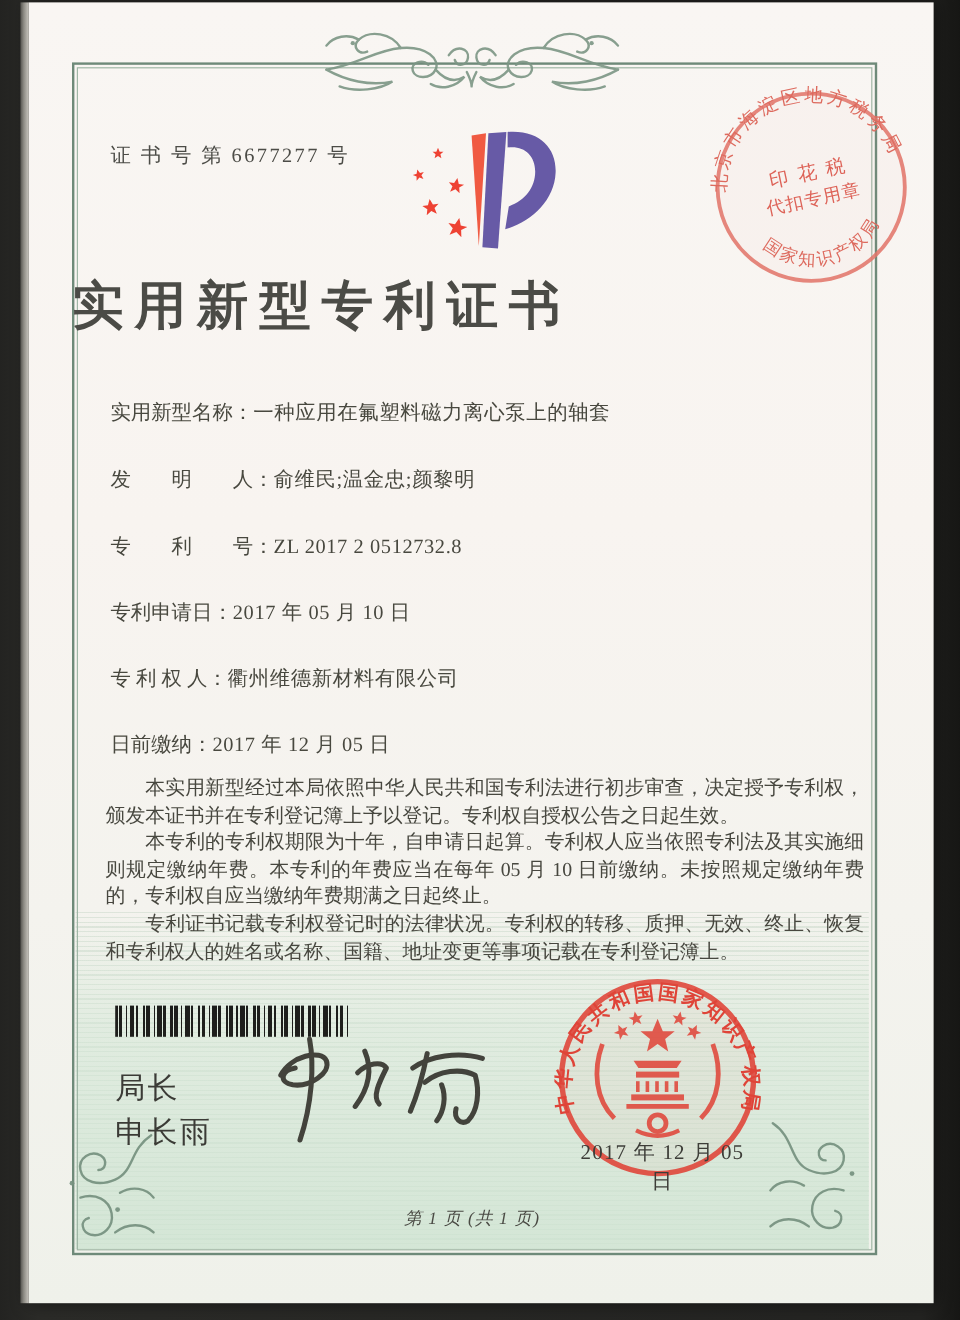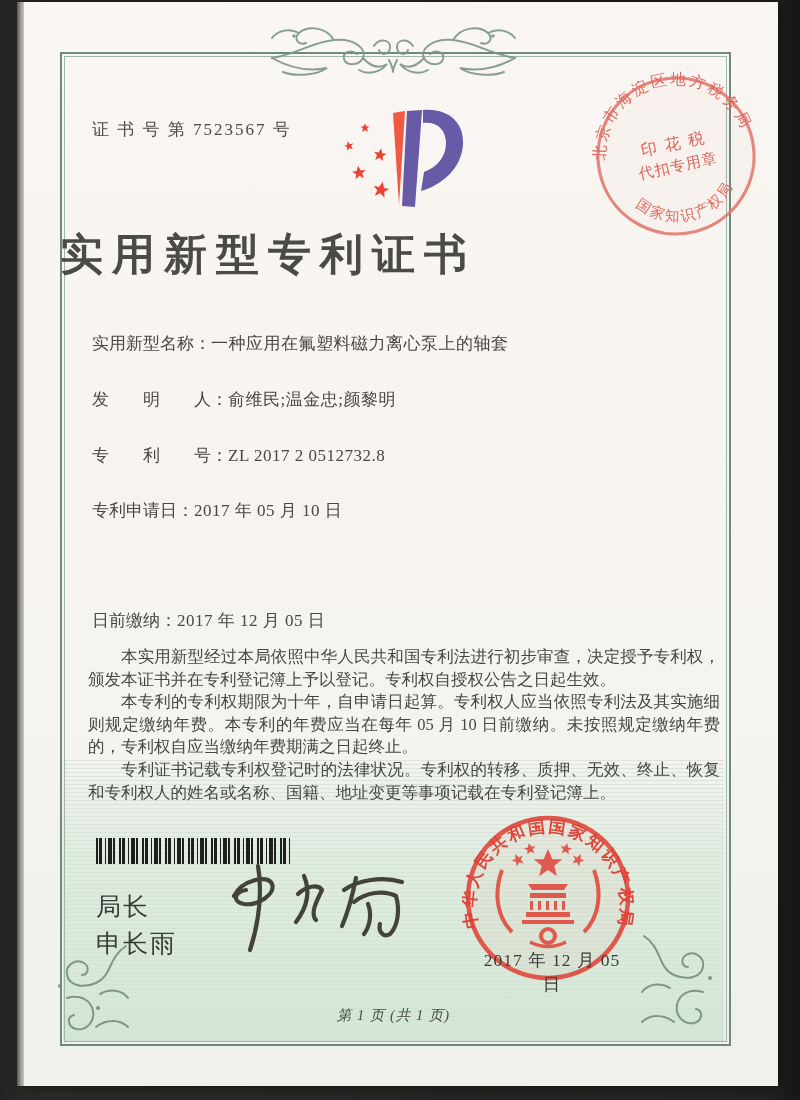--- a/index.html
+++ b/index.html
@@ -94,21 +94,21 @@
         <path d="M86,6 C68,18 72,38 56,45 C42,51 29,47 27,37 C25,27 36,20 44,25 C50,29 48,37 42,37"></path>
         <path d="M27,62 C40,58 51,64 53,75 C55,86 46,95 36,93 C28,91 26,81 34,79"></path>
         <path d="M56,92 C66,84 80,84 88,92"></path>
         <path d="M60,58 C70,52 82,54 88,62"></path>
         <circle cx="20" cy="48" r="2" fill="#76917f" stroke="none"></circle>
       </g>
     </svg>
 
     <div class="content">
 
-      <div class="cert-no">证 书 号 第 7523567 号</div>
+      <div class="cert-no">证 书 号 第 6677277 号</div>
 
       <svg class="logo" width="132" height="106" viewBox="0 0 132 106">
         <defs>
           <path id="star" d="M0,-10 L2.9,-3.1 L9.5,-3.1 L4.2,1.2 L5.9,8.1 L0,4 L-5.9,8.1 L-4.2,1.2 L-9.5,-3.1 L-2.9,-3.1 Z"></path>
         </defs>
         <g fill="#ee4233">
           <use href="#star" transform="translate(16,40) scale(0.5) rotate(-15)"></use>
           <use href="#star" transform="translate(32,22) scale(0.48)"></use>
           <use href="#star" transform="translate(47,49) scale(0.68) rotate(10)"></use>
           <use href="#star" transform="translate(26,67) scale(0.72) rotate(-8)"></use>
@@ -143,20 +143,23 @@
         <span>实用新型名称：</span><span class="val">一种应用在氟塑料磁力离心泵上的轴套</span>
       </div>
       <div class="field" style="top:386px;">
         <span>发　　明　　人：</span><span class="val">俞维民;温金忠;颜黎明</span>
       </div>
       <div class="field" style="top:442px;">
         <span>专　　利　　号：</span><span class="val">ZL 2017 2 0512732.8</span>
       </div>
       <div class="field" style="top:497px;">
         <span>专利申请日：</span><span class="val">2017 年 05 月 10 日</span>
+      </div>
+      <div class="field" style="top:552px;">
+        <span>专 利 权 人：</span><span class="val">衢州维德新材料有限公司</span>
       </div>
       <div class="field" style="top:607px;">
         <span>日前缴纳：</span><span class="val">2017 年 12 月 05 日</span>
       </div>
 
       <div class="paras">
         <p>本实用新型经过本局依照中华人民共和国专利法进行初步审查，决定授予专利权，颁发本证书并在专利登记簿上予以登记。专利权自授权公告之日起生效。</p>
         <p>本专利的专利权期限为十年，自申请日起算。专利权人应当依照专利法及其实施细则规定缴纳年费。本专利的年费应当在每年 05 月 10 日前缴纳。未按照规定缴纳年费的，专利权自应当缴纳年费期满之日起终止。</p>
         <p>专利证书记载专利权登记时的法律状况。专利权的转移、质押、无效、终止、恢复和专利权人的姓名或名称、国籍、地址变更等事项记载在专利登记簿上。</p>
       </div>

